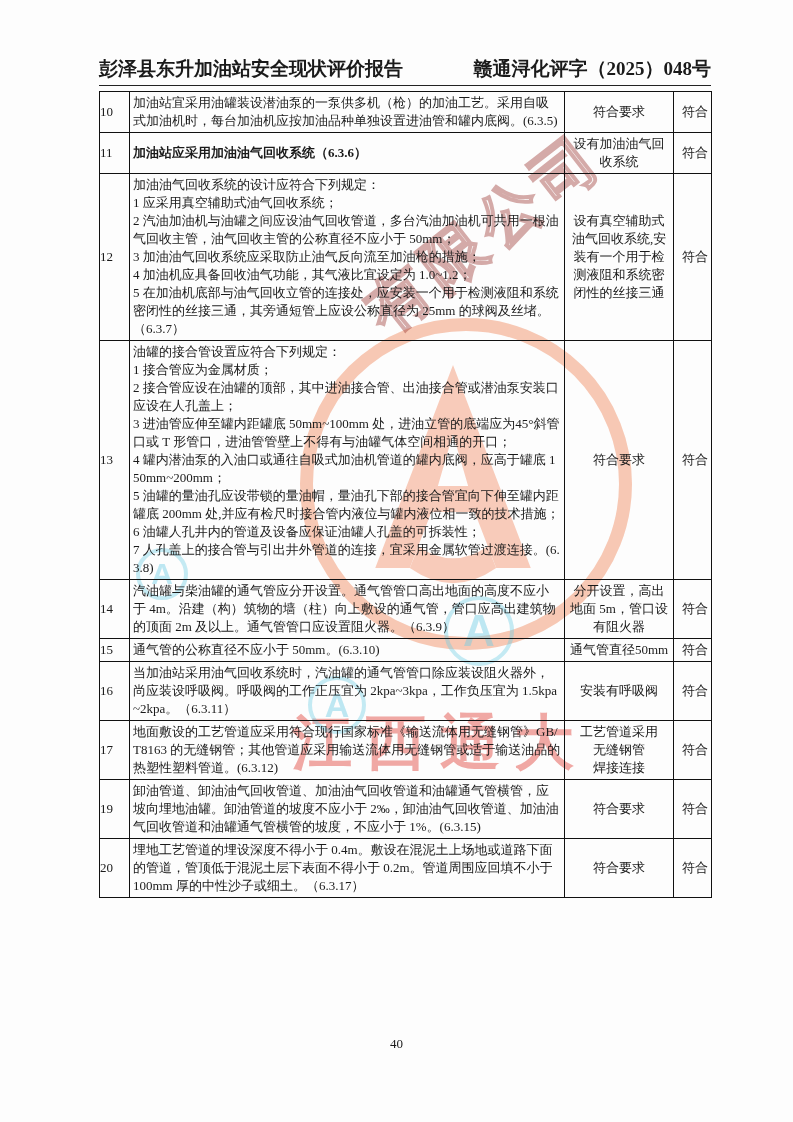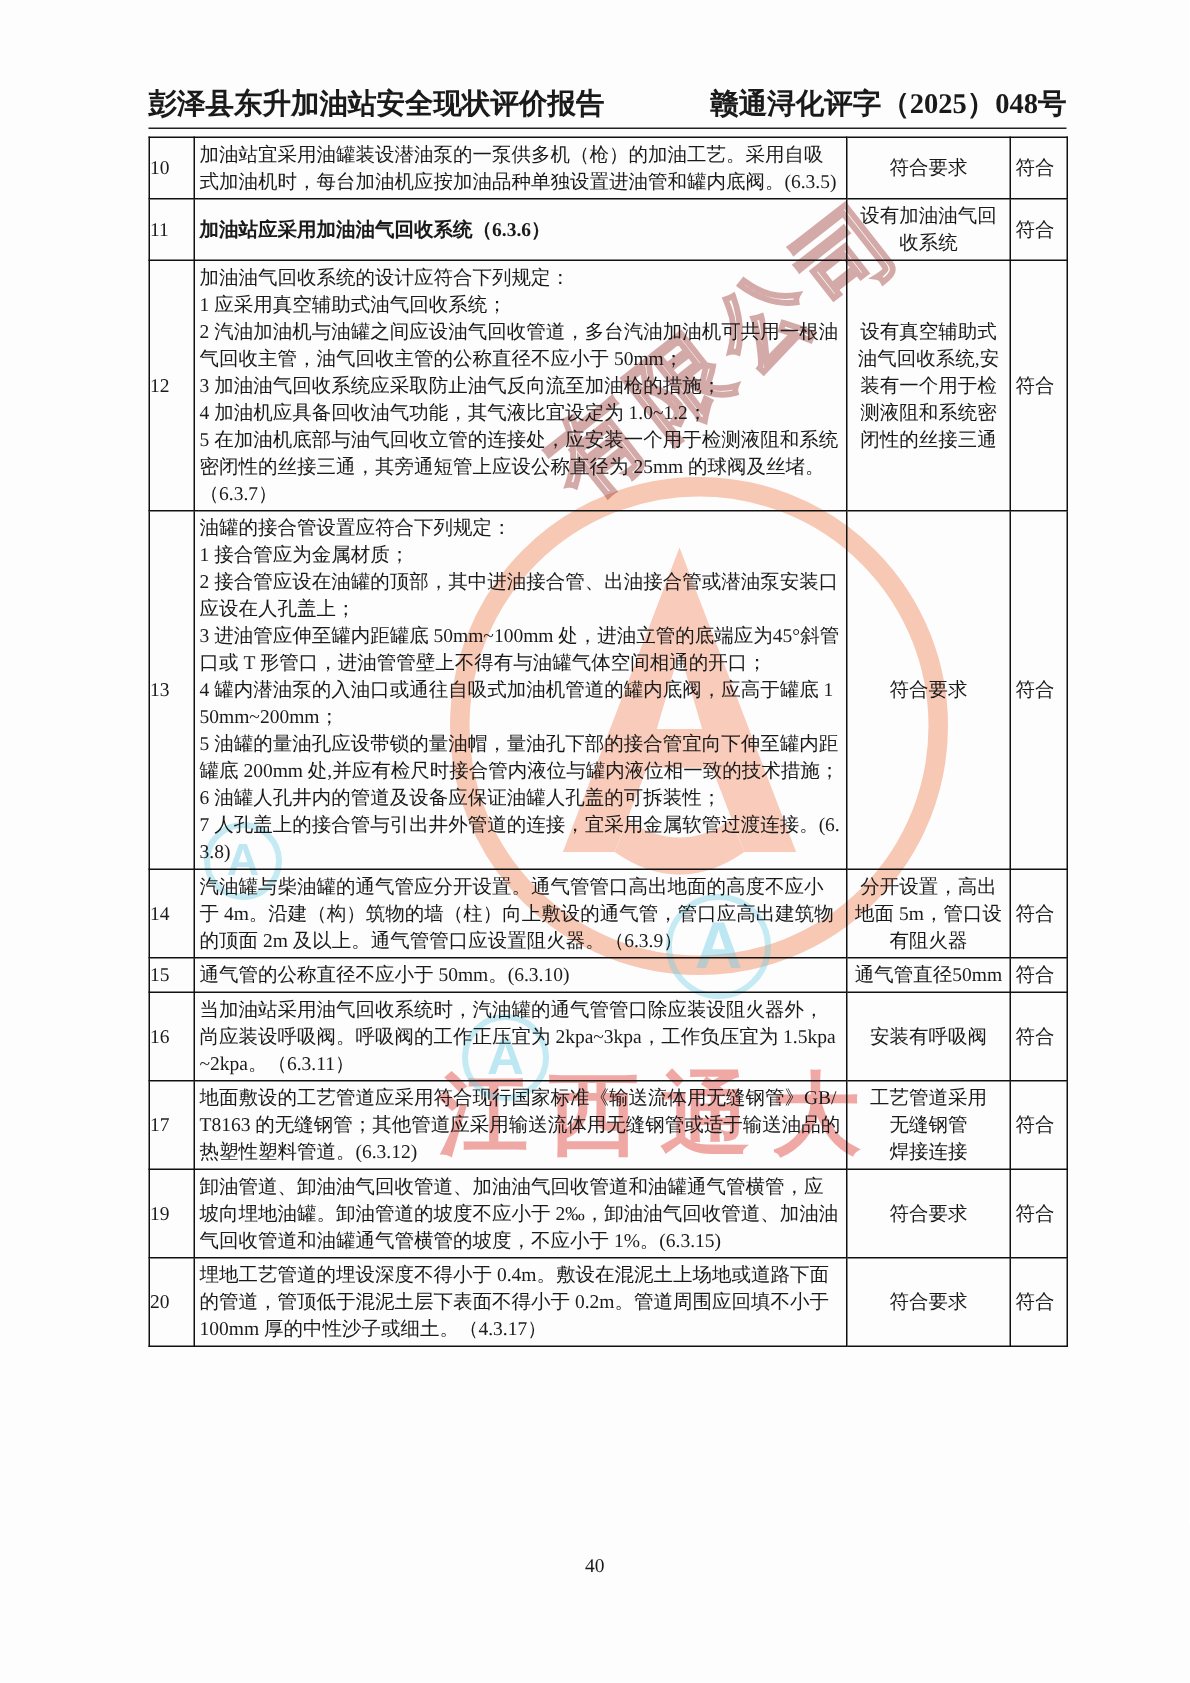--- a/index.html
+++ b/index.html
@@ -20,21 +20,21 @@
   }
   .doc-table td{
     border:1.5px solid #111;
     font-size:13px;line-height:18px;vertical-align:middle;
     padding:2px 3px;word-break:break-all;
   }
   td.c-no{text-align:left;padding:2px 0;}
   td.c-content{white-space:pre-wrap;text-align:left;}
   td.c-content.bold{font-weight:bold;}
   td.c-conclusion{text-align:center;white-space:pre-wrap;}
-  td.c-result{text-align:left;}
+  td.c-result{text-align:right;}
   .footer-page{
     position:absolute;top:1036px;left:0;width:100%;
     text-align:center;font-size:13px;
   }
   
   .wm{position:absolute;pointer-events:none;}
   .wm-ring{
     top:318px;left:300px;width:306px;height:306px;border-radius:50%;
     border:13px solid rgba(238,120,70,0.40);
   }
@@ -157,21 +157,21 @@
           <td class="c-result">符合</td>
         </tr>
         <tr>
           <td class="c-no">19</td>
           <td class="c-content">卸油管道、卸油油气回收管道、加油油气回收管道和油罐通气管横管，应坡向埋地油罐。卸油管道的坡度不应小于 2‰，卸油油气回收管道、加油油气回收管道和油罐通气管横管的坡度，不应小于 1%。(6.3.15)</td>
           <td class="c-conclusion">符合要求</td>
           <td class="c-result">符合</td>
         </tr>
         <tr>
           <td class="c-no">20</td>
-          <td class="c-content">埋地工艺管道的埋设深度不得小于 0.4m。敷设在混泥土上场地或道路下面的管道，管顶低于混泥土层下表面不得小于 0.2m。管道周围应回填不小于 100mm 厚的中性沙子或细土。（4.3.17）</td>
+          <td class="c-content">埋地工艺管道的埋设深度不得小于 0.4m。敷设在混泥土上场地或道路下面的管道，管顶低于混泥土层下表面不得小于 0.2m。管道周围应回填不小于 100mm 厚的中性沙子或细土。（6.3.17）</td>
           <td class="c-conclusion">符合要求</td>
           <td class="c-result">符合</td>
         </tr>
       </tbody>
   </table>
 
   <div class="footer-page">40</div>
 
 </div>
 

